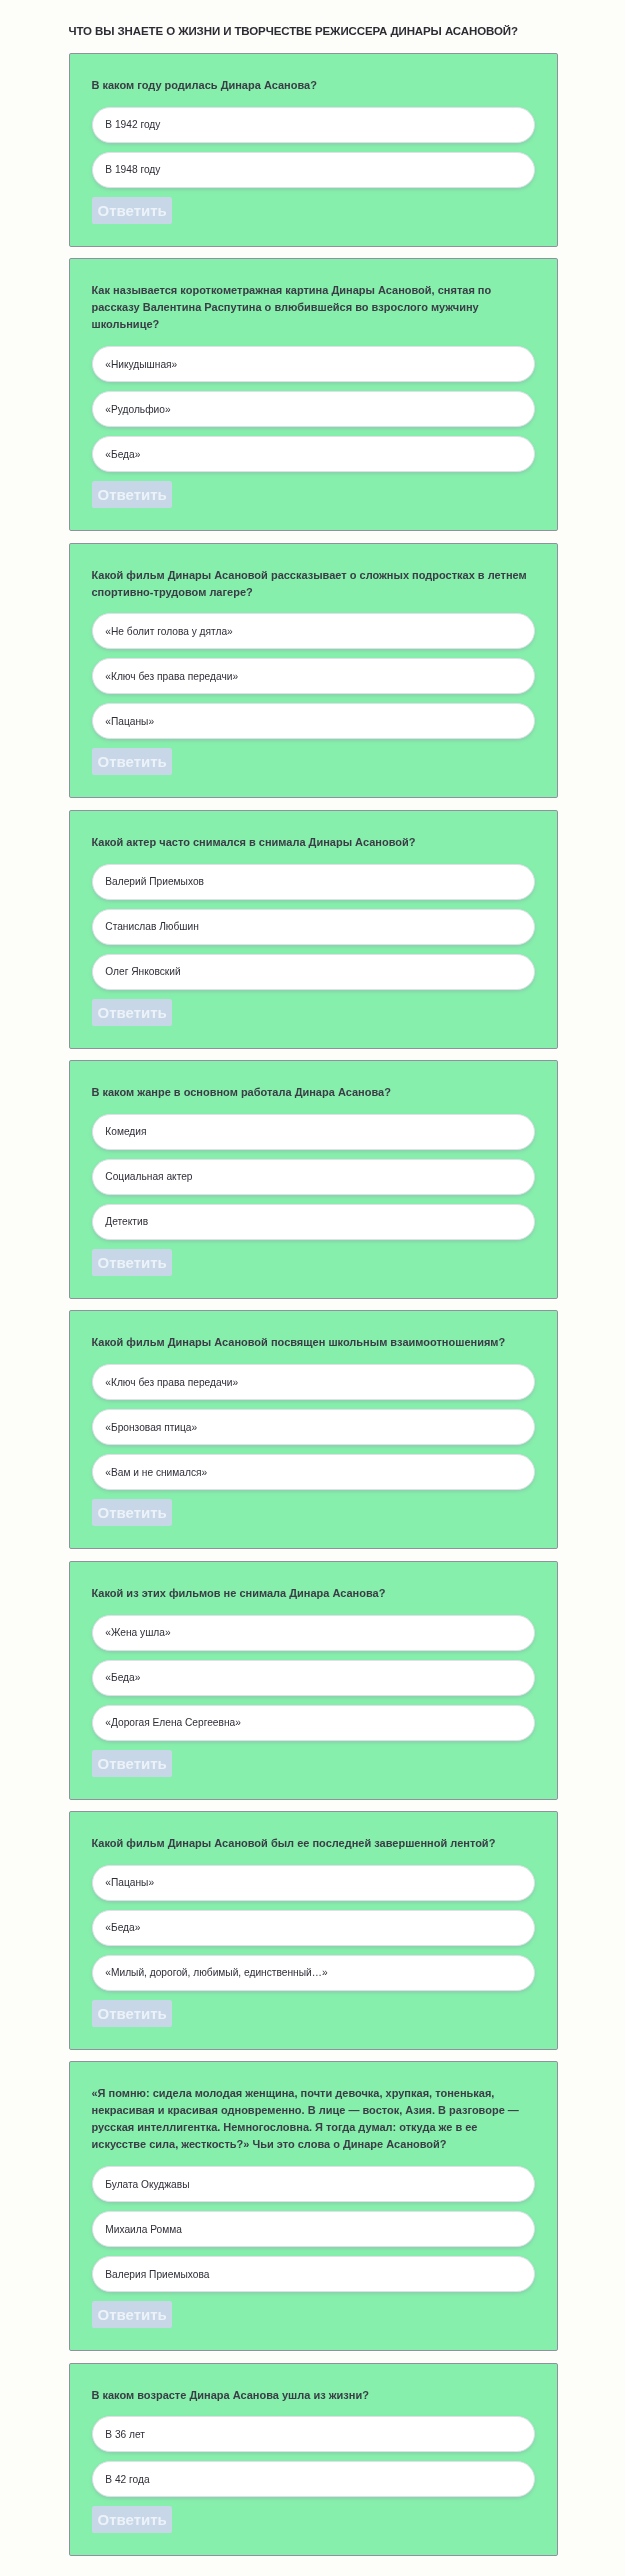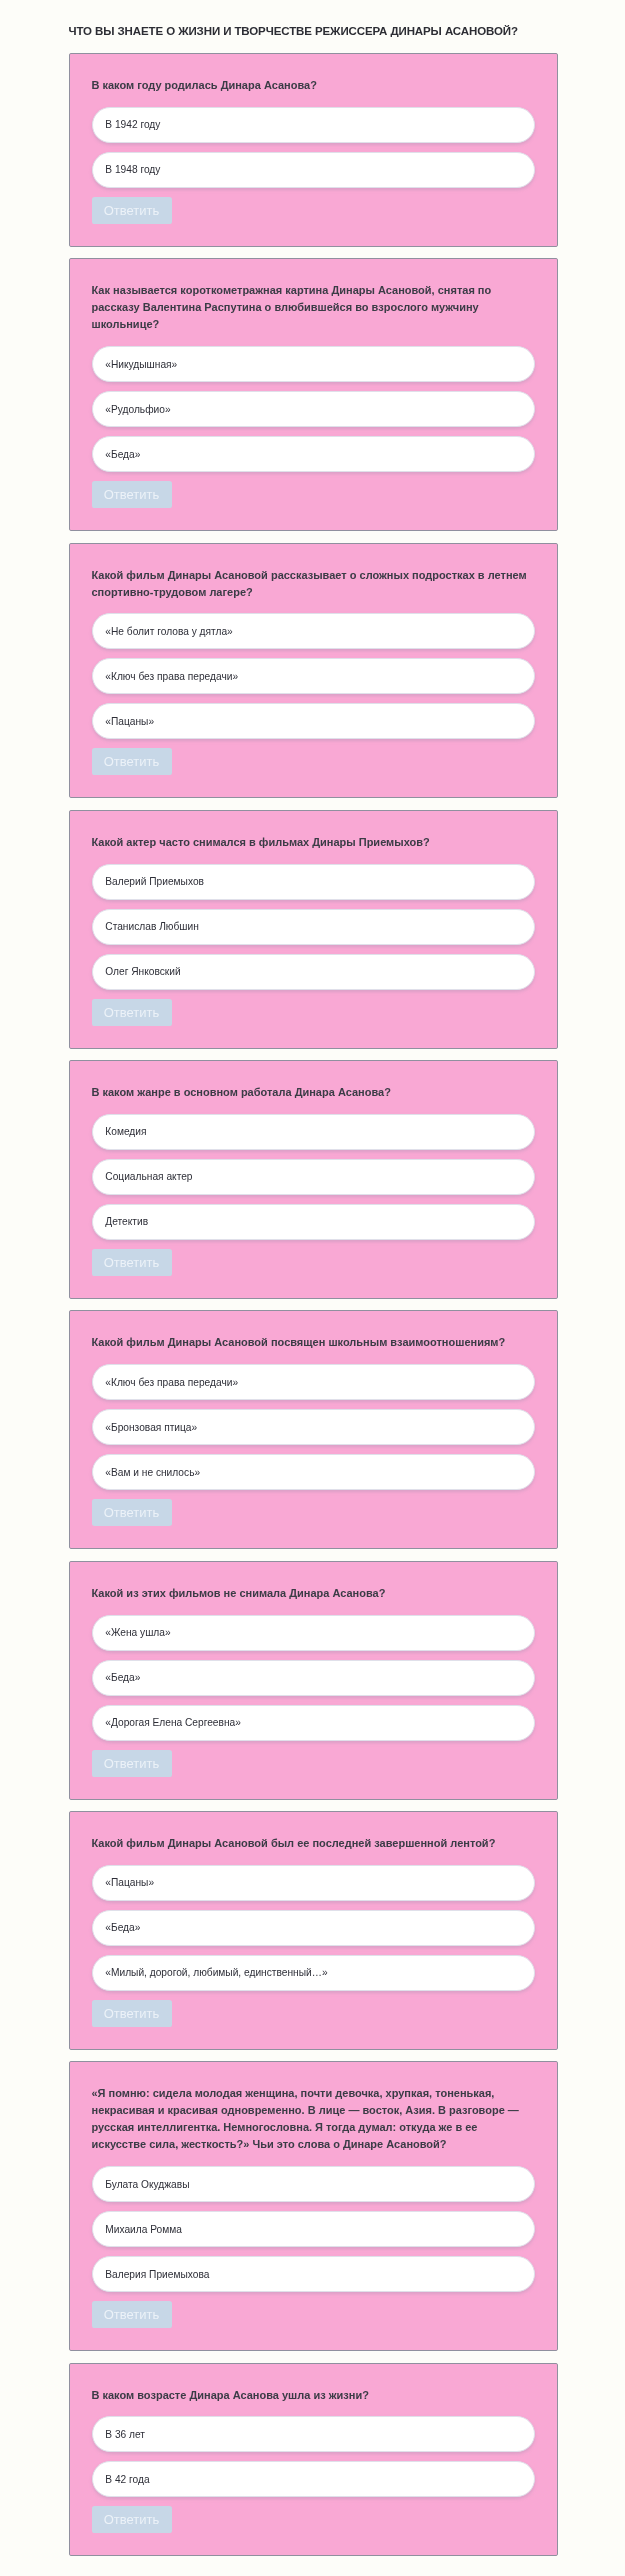--- a/index.html
+++ b/index.html
@@ -22,21 +22,21 @@
   .page-title {
     margin: 16px 0 14px 0;
     font-size: 11.5px;
     line-height: 15.3px;
     font-weight: 700;
     letter-spacing: -0.1px;
     color: #2c2d34;
     text-transform: uppercase;
   }
   .card {
-    background: #f9a8d4;
+    background: #86efac;
     border: 0.6px solid #90909f;
     border-radius: 1.9px;
     padding: 23px 22px 22px 22px;
     margin-bottom: 11.5px;
   }
   .question {
     margin: 0 0 12.8px 0;
     font-size: 11px;
     line-height: 17px;
     font-weight: 700;
@@ -59,22 +59,22 @@
   }
   .answer-btn {
     display: block;
     margin-top: 3.8px;
     width: 80px;
     height: 27px;
     background: #c7d7e7;
     border: none;
     border-radius: 2.6px;
     font-family: inherit;
-    font-size: 13px;
-    font-weight: 400;
+    font-size: 15px;
+    font-weight: 700;
     color: #ecf2f8;
     cursor: pointer;
   }
 </style>
 </head>
 <body>
 
 <div class="page">
 
   <h1 class="page-title">ЧТО ВЫ ЗНАЕТЕ О ЖИЗНИ И ТВОРЧЕСТВЕ РЕЖИССЕРА ДИНАРЫ АСАНОВОЙ?</h1>
@@ -96,40 +96,40 @@
 
   <section class="card">
     <p class="question">Какой фильм Динары Асановой рассказывает о сложных подростках в летнем спортивно-трудовом лагере?</p>
     <div class="option">«Не болит голова у дятла»</div>
     <div class="option">«Ключ без права передачи»</div>
     <div class="option">«Пацаны»</div>
     <button class="answer-btn">Ответить</button>
   </section>
 
   <section class="card">
-    <p class="question">Какой актер часто снимался в фильмах Динары Приемыхов?</p>
+    <p class="question">Какой актер часто снимался в снимала Динары Асановой?</p>
     <div class="option">Валерий Приемыхов</div>
     <div class="option">Станислав Любшин</div>
     <div class="option">Олег Янковский</div>
     <button class="answer-btn">Ответить</button>
   </section>
 
   <section class="card">
     <p class="question">В каком жанре в основном работала Динара Асанова?</p>
     <div class="option">Комедия</div>
     <div class="option">Социальная актер</div>
     <div class="option">Детектив</div>
     <button class="answer-btn">Ответить</button>
   </section>
 
   <section class="card">
     <p class="question">Какой фильм Динары Асановой посвящен школьным взаимоотношениям?</p>
     <div class="option">«Ключ без права передачи»</div>
     <div class="option">«Бронзовая птица»</div>
-    <div class="option">«Вам и не снилось»</div>
+    <div class="option">«Вам и не снимался»</div>
     <button class="answer-btn">Ответить</button>
   </section>
 
   <section class="card">
     <p class="question">Какой из этих фильмов не снимала Динара Асанова?</p>
     <div class="option">«Жена ушла»</div>
     <div class="option">«Беда»</div>
     <div class="option">«Дорогая Елена Сергеевна»</div>
     <button class="answer-btn">Ответить</button>
   </section>

